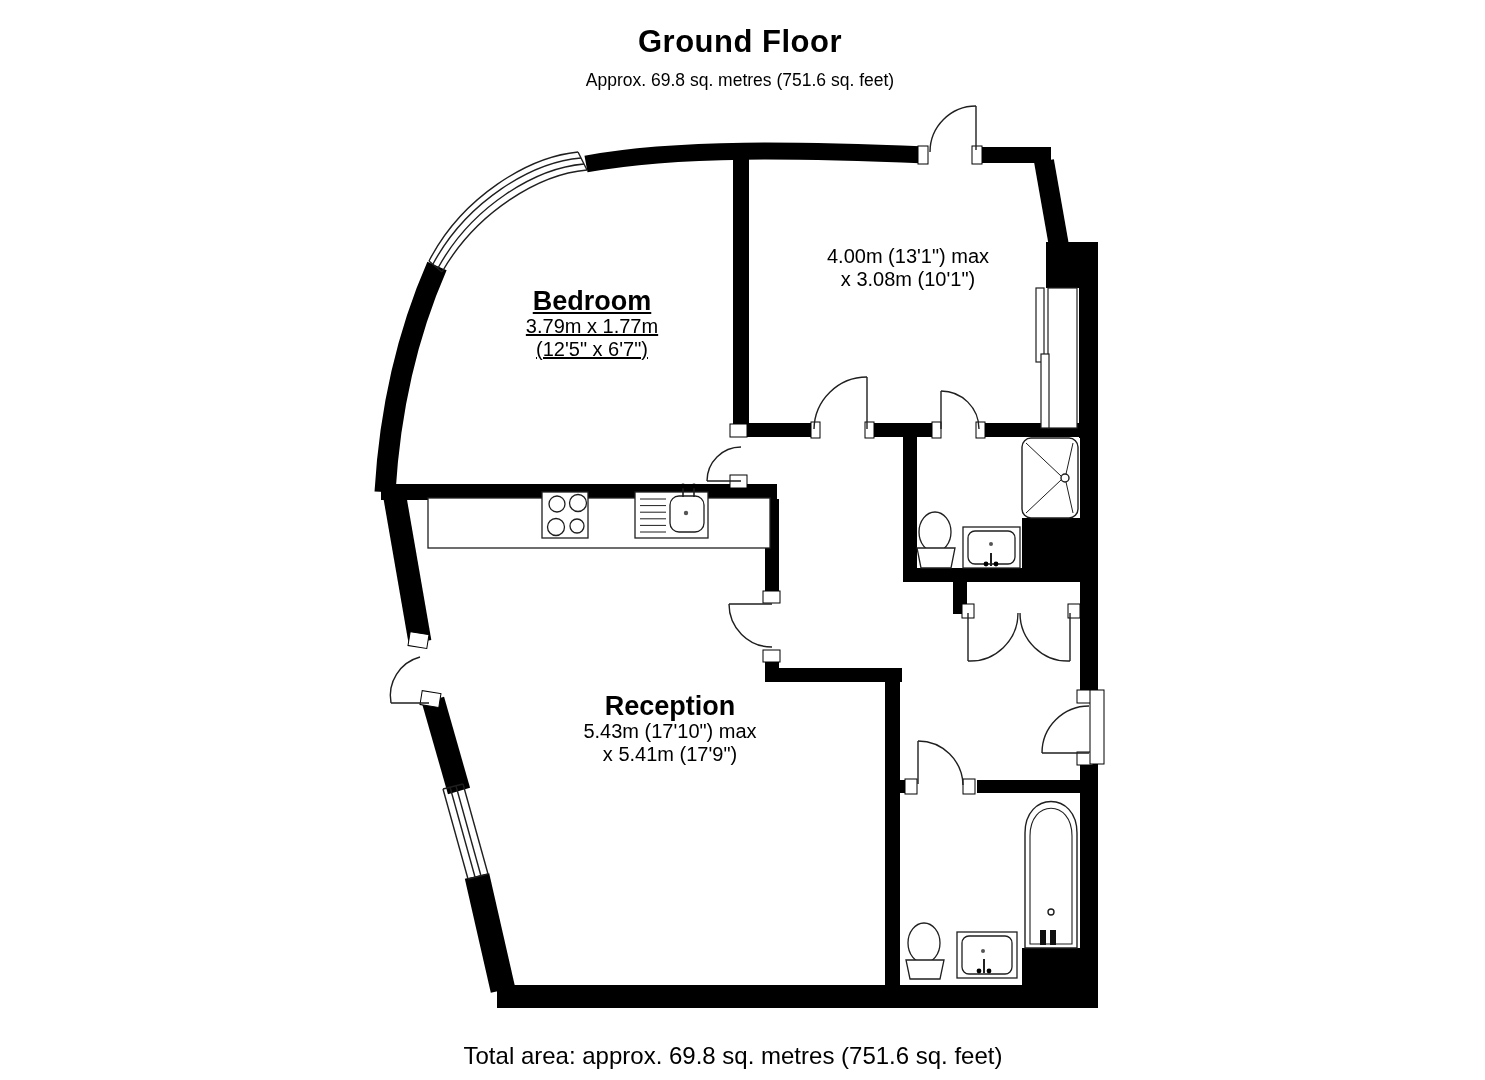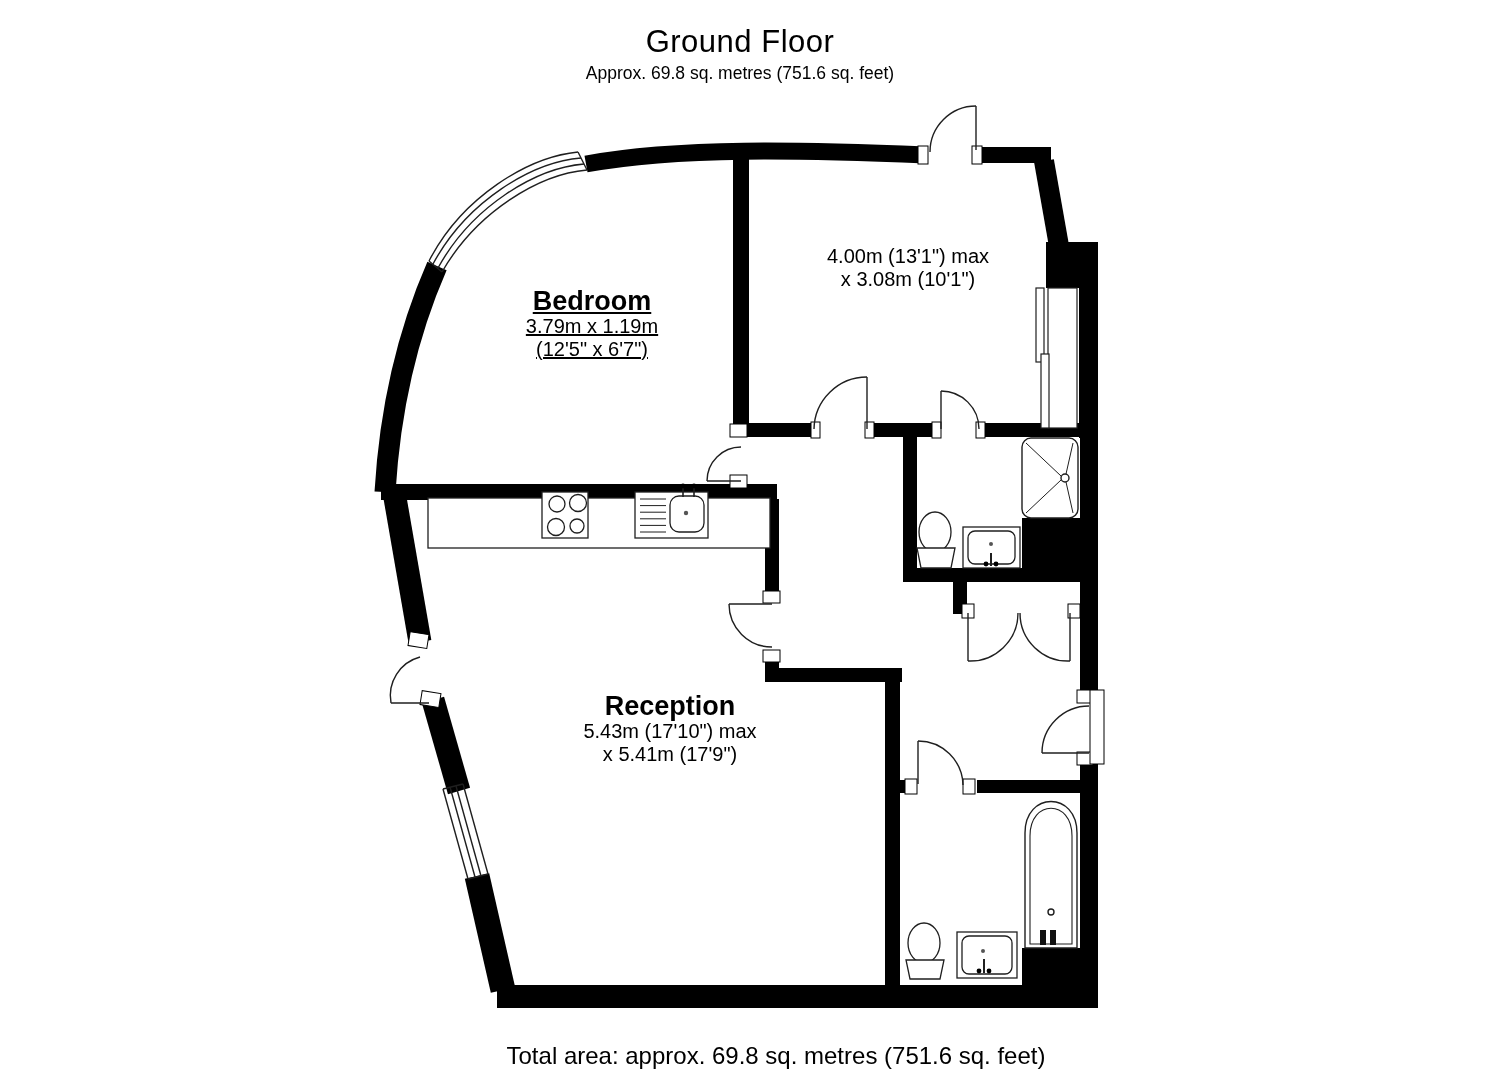--- a/index.html
+++ b/index.html
@@ -6,26 +6,26 @@
   .canvas{
     position:relative;
     width:1485px;height:1080px;
     background:#ffffff;
     font-family:"Liberation Sans", sans-serif;
     color:#000;
     overflow:hidden;
   }
   .plan-svg{position:absolute;left:0;top:0;width:1485px;height:1080px;}
   .hdr{position:absolute;left:740px;top:24px;transform:translateX(-50%);text-align:center;white-space:nowrap;}
-  .hdr .title{font-size:31px;font-weight:normal;letter-spacing:.5px;}
-  .hdr .subtitle{font-size:17.5px;margin-top:3px;}
+  .hdr .title{font-size:31px;font-weight:bold;letter-spacing:.5px;}
+  .hdr .subtitle{font-size:17.5px;margin-top:10px;}
   .room-label{position:absolute;transform:translateX(-50%);text-align:center;white-space:nowrap;}
   .room-label .rname{font-size:27px;font-weight:bold;line-height:28px;}
   .room-label .rdim{font-size:20px;line-height:23px;}
-  .footer{position:absolute;left:776px;top:1042px;transform:translateX(-50%);
+  .footer{position:absolute;left:733px;top:1042px;transform:translateX(-50%);
           font-size:24px;white-space:nowrap;}
 </style>
 </head>
 <body>
 
 <div class="canvas">
 
   <svg class="plan-svg" viewBox="0 0 1485 1080">
 
     <g fill="#000" stroke="none">
@@ -229,21 +229,21 @@
     </g>
   </svg>
 
   <div class="hdr">
     <div class="title">Ground Floor</div>
     <div class="subtitle">Approx. 69.8 sq. metres (751.6 sq. feet)</div>
   </div>
 
   <div class="room-label" style="left:592px;top:287px;text-decoration:underline;">
     <div class="rname">Bedroom</div>
-    <div class="rdim">3.79m x 1.19m</div>
+    <div class="rdim">3.79m x 1.77m</div>
     <div class="rdim">(12'5" x 6'7")</div>
   </div>
 
   <div class="room-label" style="left:908px;top:245px;">
     <div class="rdim">4.00m (13'1") max</div>
     <div class="rdim">x 3.08m (10'1")</div>
   </div>
 
   <div class="room-label" style="left:670px;top:692px;">
     <div class="rname">Reception</div>

